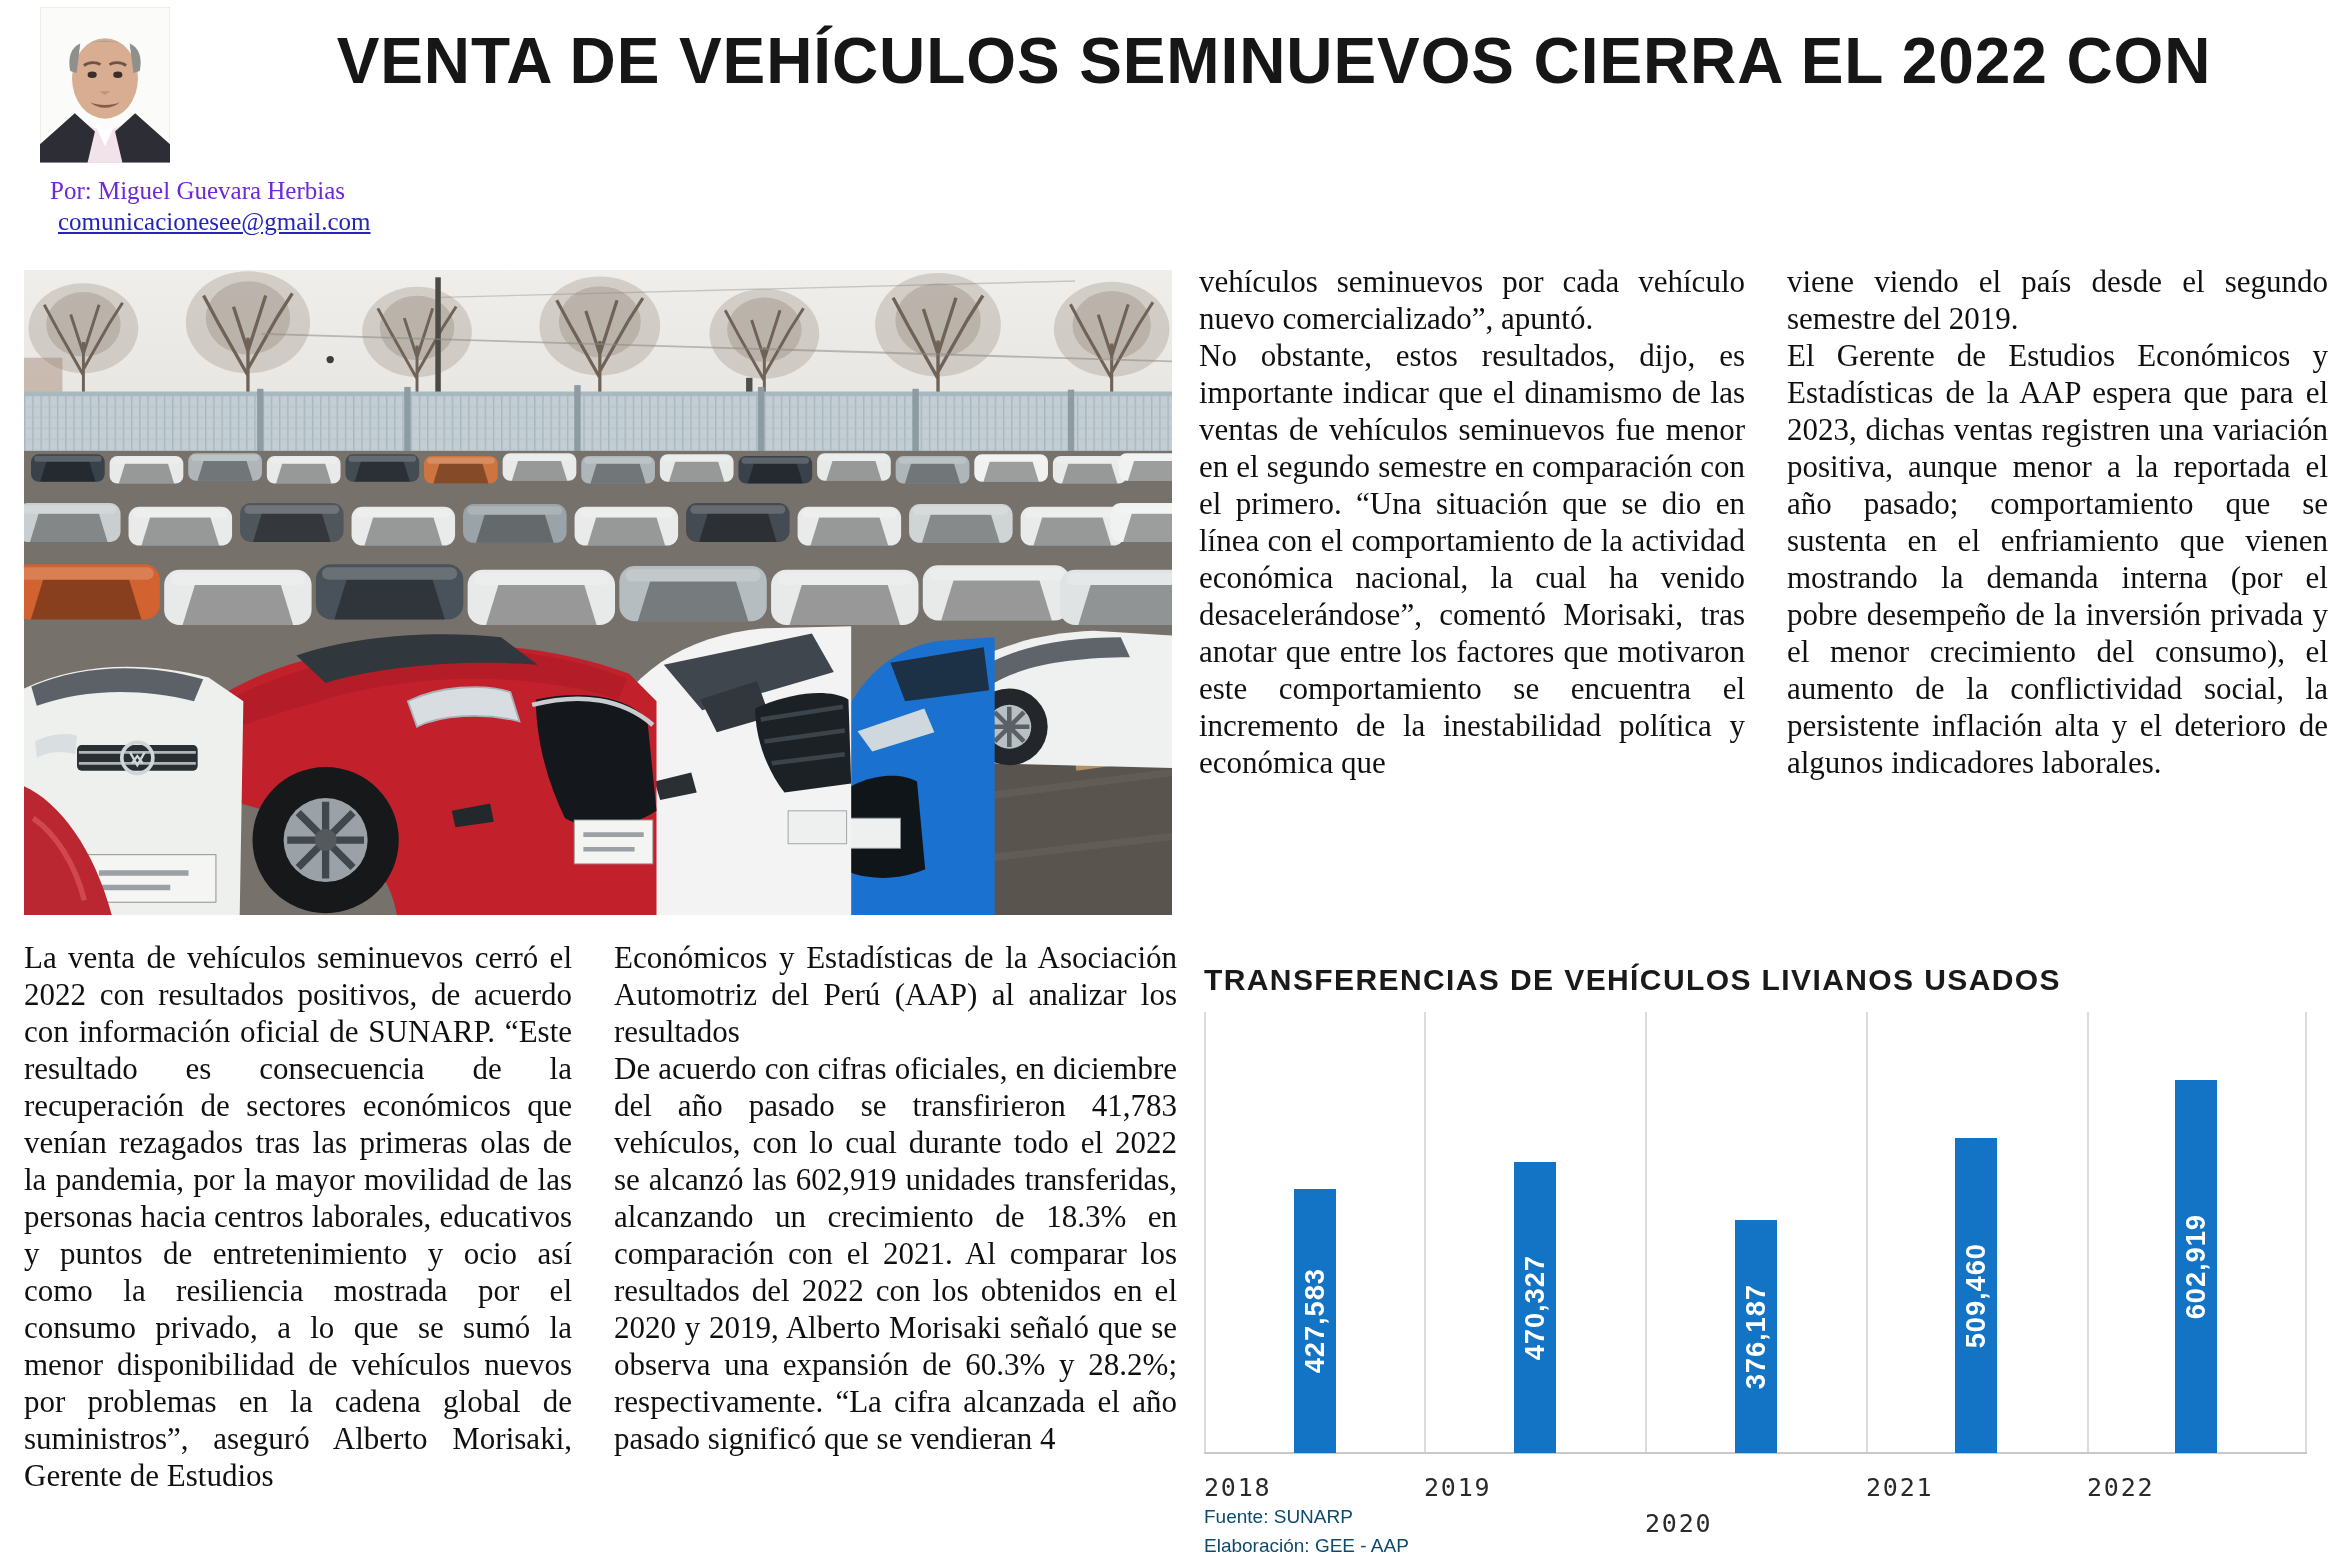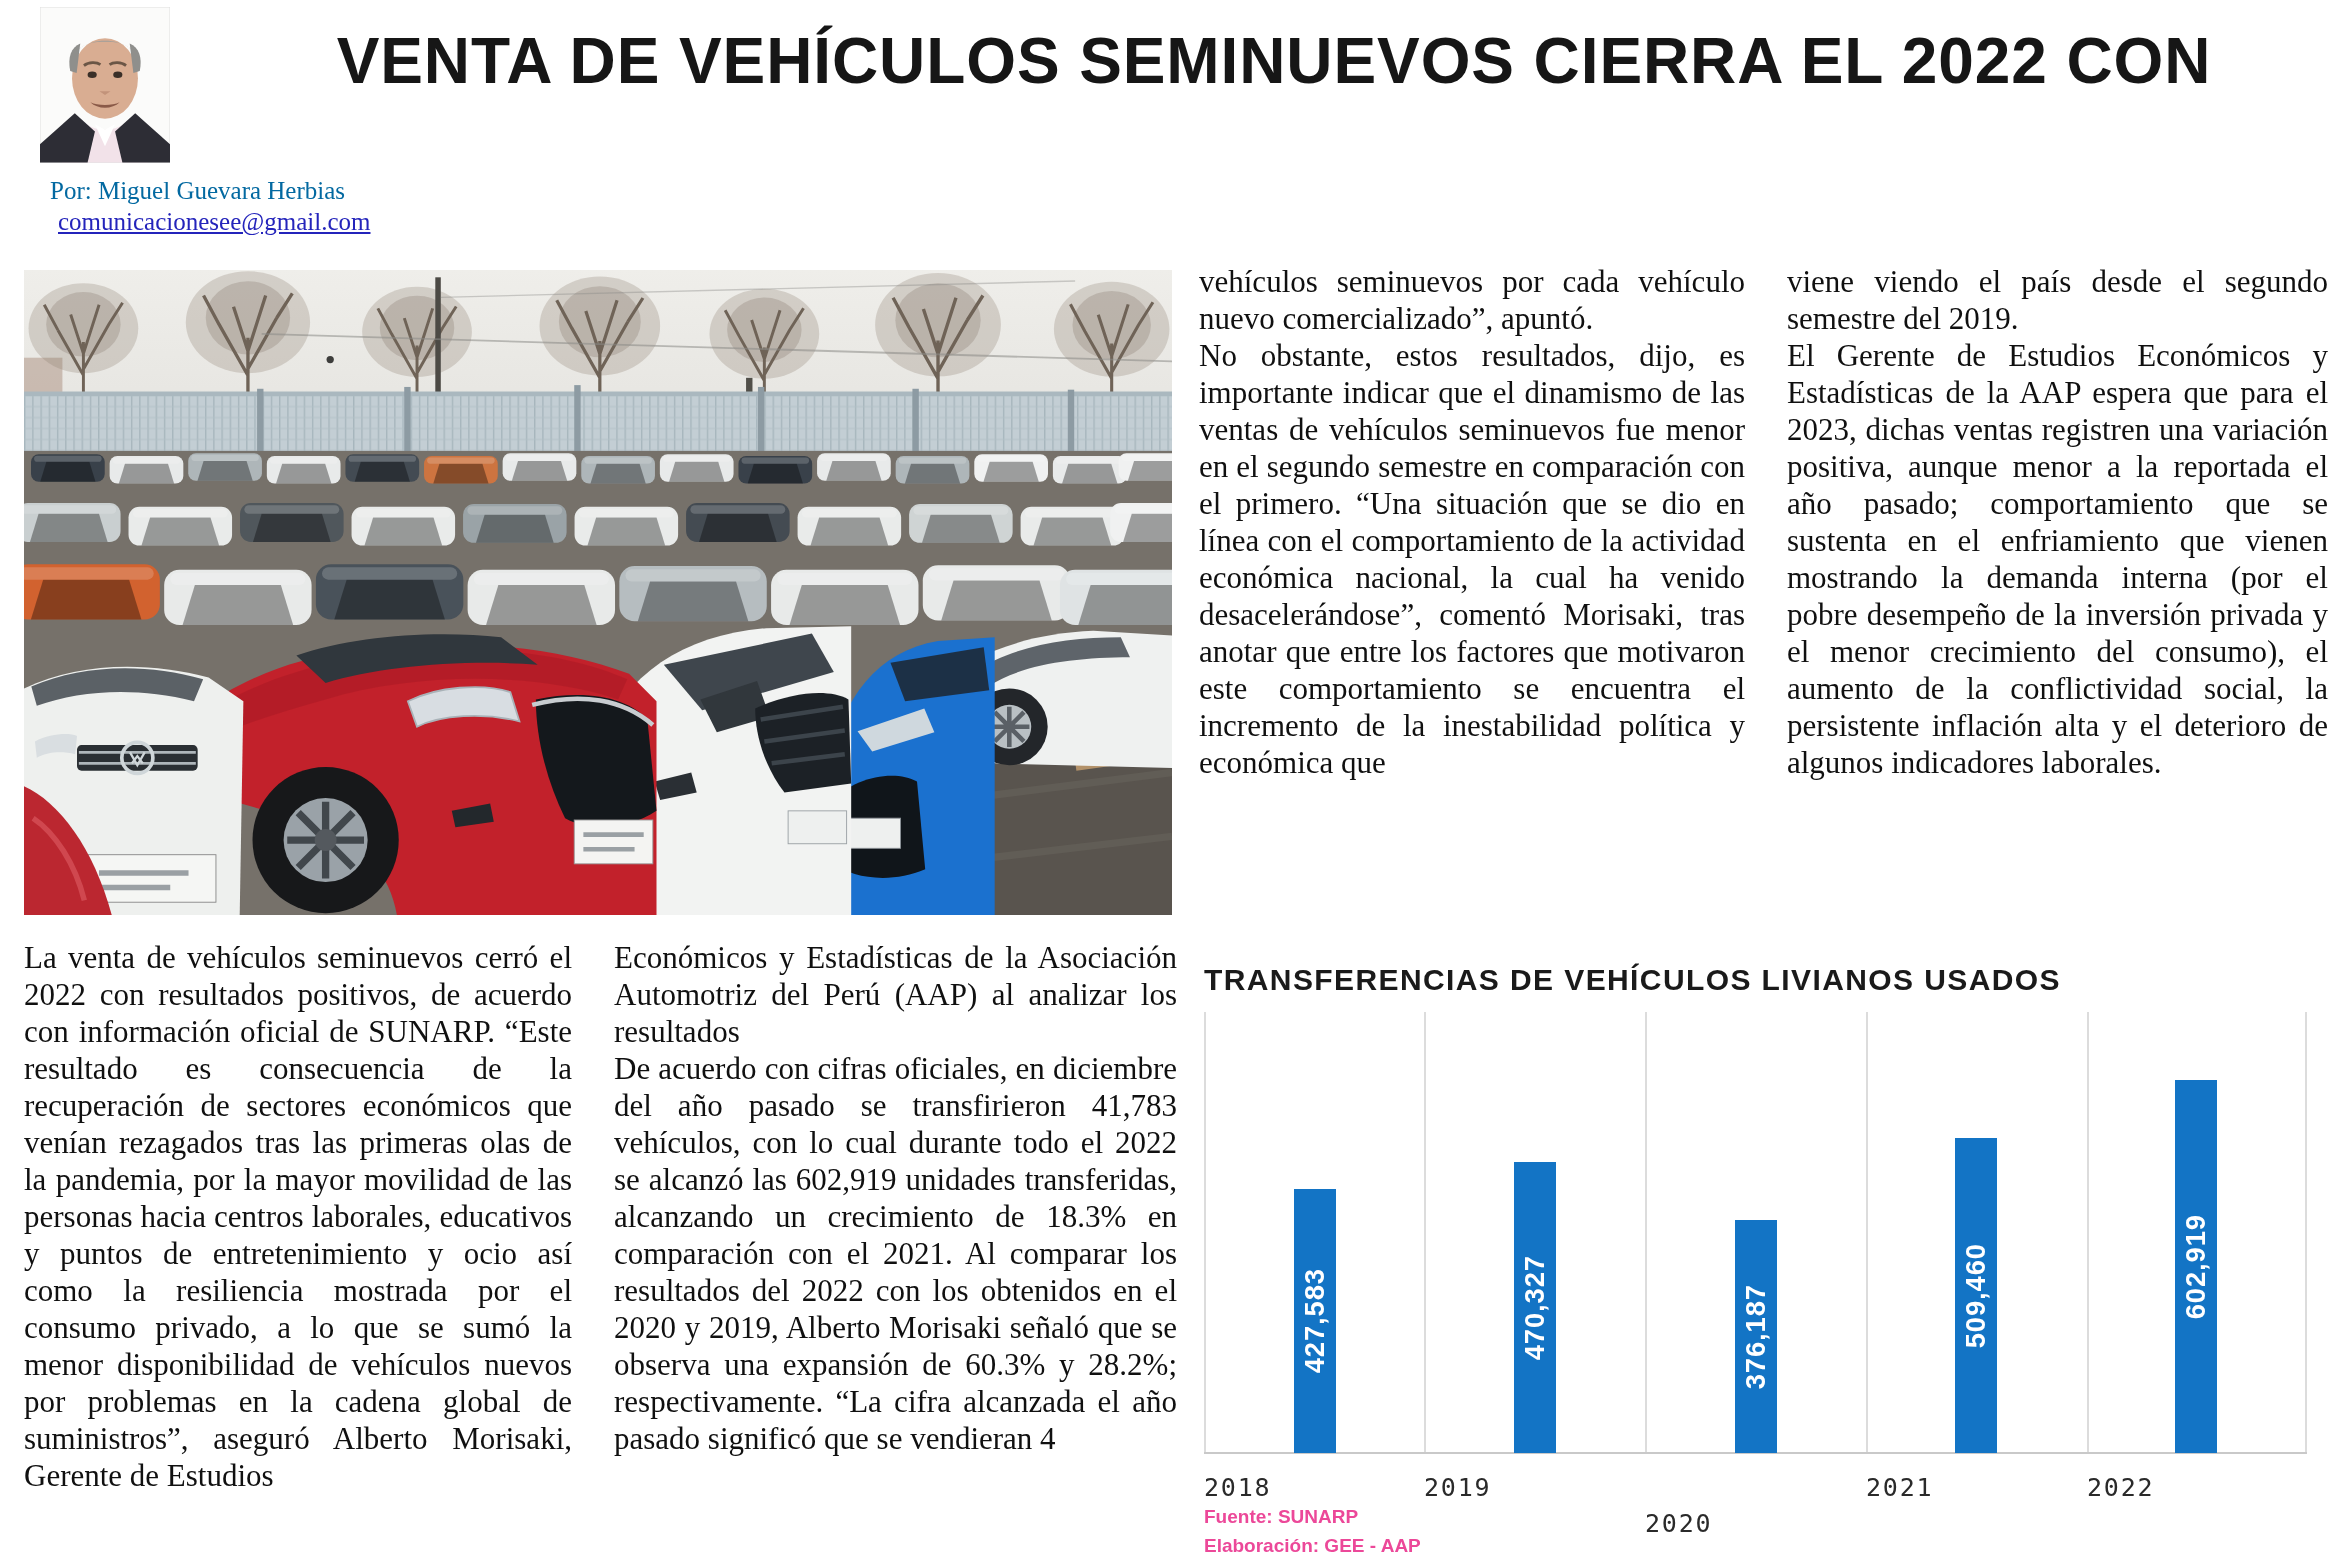--- a/index.html
+++ b/index.html
@@ -1,21 +1,21 @@
 <!DOCTYPE html>
 <html style="font-size:14.6px"><head>
 <meta charset="utf-8">
 <style>
   html,body{margin:0;padding:0;background:#ffffff;}
   .page{position:relative;width:2339px;height:1562px;background:#ffffff;overflow:hidden;
         font-family:"Liberation Serif",serif;color:#141414;}
 
   
   .author-photo{position:absolute;left:40px;top:7.3px;width:130px;height:155px;}
-  .byline{position:absolute;left:50px;top:177px;font-size:25px;color:#0369a1;white-space:nowrap;}
+  .byline{position:absolute;left:50px;top:177px;font-size:25px;color:#6d28d9;white-space:nowrap;}
   .email{position:absolute;left:50px;top:208px;font-size:25px;color:#2424bb;text-decoration:underline;white-space:nowrap;margin-left:8px;}
   .title{position:absolute;left:228px;top:24px;width:2092px;text-align:center;
          font-family:"Liberation Sans",sans-serif;font-weight:700;font-size:64px;line-height:75px;
          letter-spacing:0.9px;color:#161616;}
 
   
   .car-photo{position:absolute;left:24px;top:270px;width:1148px;height:645px;overflow:hidden;}
   .car-photo svg{display:block;width:100%;height:100%;}
 
   
@@ -33,21 +33,21 @@
                font-weight:700;font-size:30px;letter-spacing:1.4px;color:#1a1a1a;}
   .plot{position:absolute;left:0;top:62px;width:1103px;height:441px;}
   .vgrid{position:absolute;top:0;width:1.8px;height:100%;background:#dcdcdc;}
   .baseline{position:absolute;left:0;bottom:-0.9px;width:100%;height:1.8px;background:#c9c9c9;}
   .bar{position:absolute;bottom:0;display:flex;align-items:center;justify-content:center;}
   .bar-label{writing-mode:vertical-rl;transform:rotate(180deg);
              font-weight:700;font-size:27.4px;color:#ffffff;letter-spacing:0.9px;white-space:nowrap;}
   .xlabels{position:absolute;left:0;top:523px;width:1103px;height:33px;}
   .xlabel{position:absolute;top:0;text-align:left;font-family:"DejaVu Sans Mono",monospace;
           font-size:25px;letter-spacing:1.8px;color:#2a2a2a;}
-  .src{position:absolute;left:0;font-weight:700;font-size:19px;color:#ec4899;
+  .src{position:absolute;left:0;font-weight:400;font-size:19px;color:#0c4a6e;
        font-family:"Liberation Sans",sans-serif;}
   .src1{top:556px;} .src2{top:585px;}
 </style>
 </head>
 <body>
 
 <div class="page">
 
   <div class="author-photo">
     <svg viewBox="0 0 142 170">

